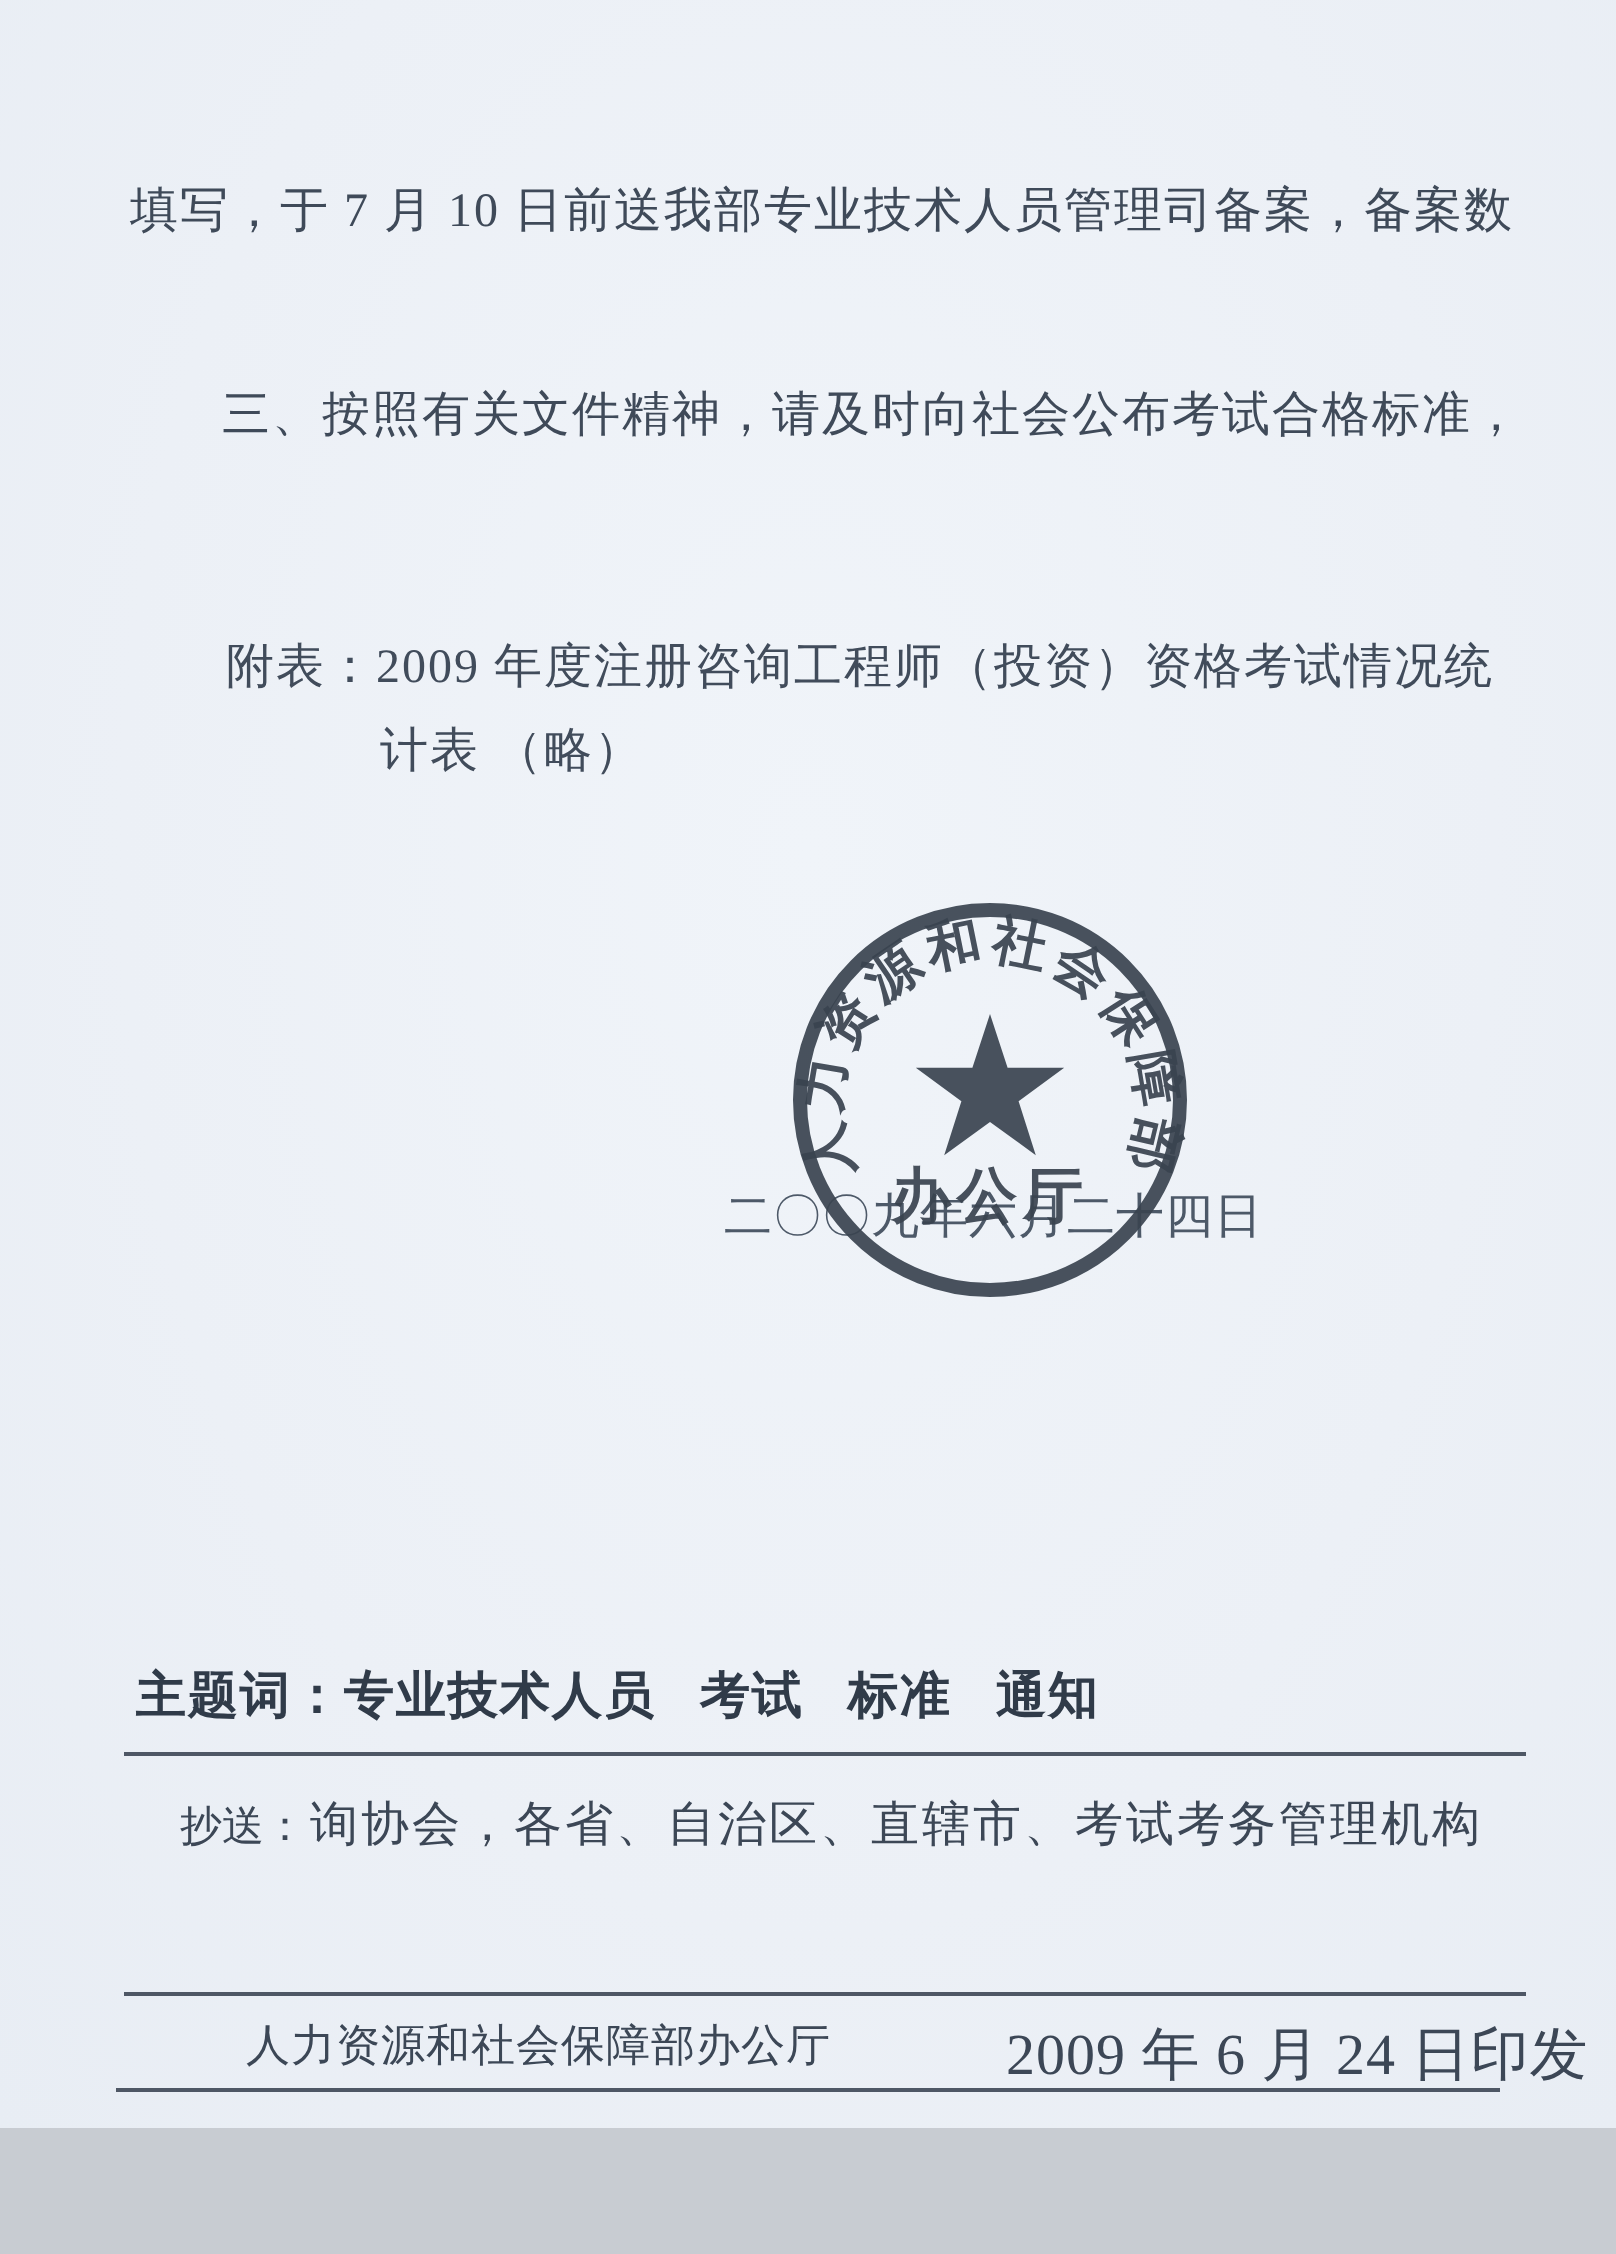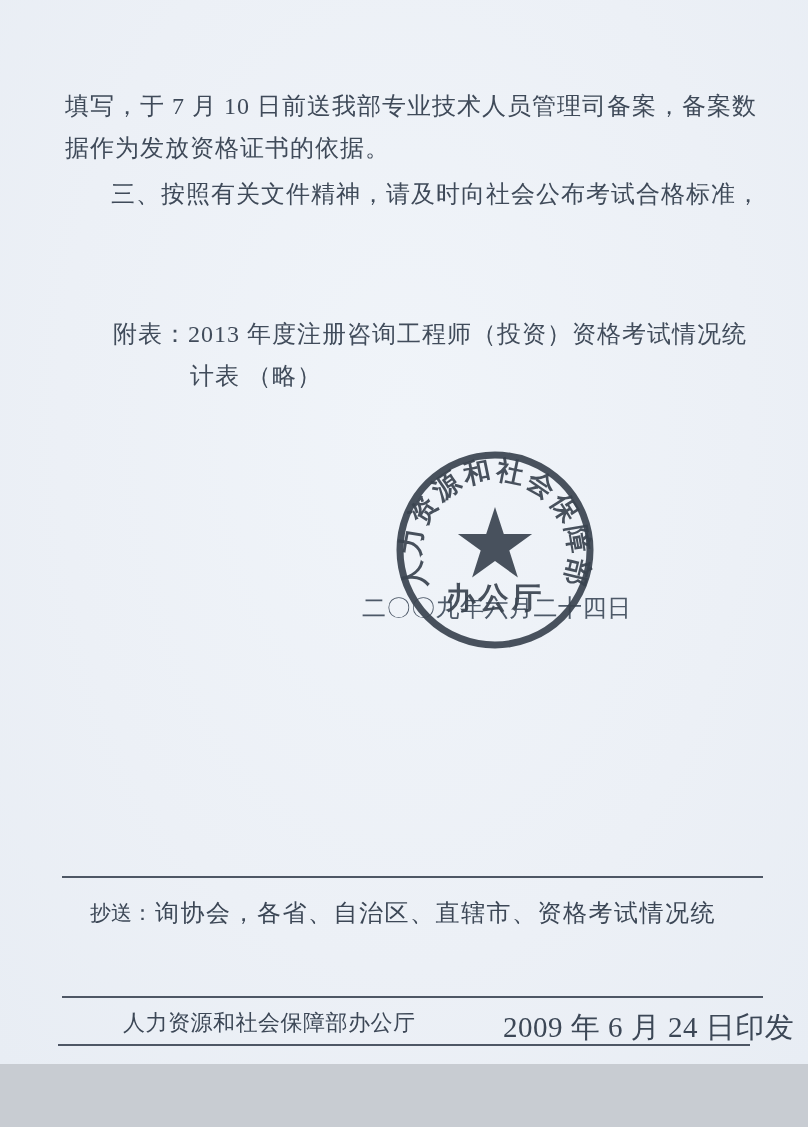--- a/index.html
+++ b/index.html
@@ -94,47 +94,47 @@
     word-spacing:6px;
     white-space:pre;
   }
 </style>
 </head>
 <body>
 
 <div class="page">
 
   <div class="line" style="left:65px;top:92px;">填写，于 7 月 10 日前送我部专业技术人员管理司备案，备案数</div>
-  <div class="line" style="left:65px;top:134px;">据作为发放资格证书的依据。</div>
 
-  <div class="line" style="left:111px;top:180px;font-family:Liberation Serif, serif;">三、按照有关文件精神，请及时向社会公布考试合格标准，</div>
+  <div class="line" style="left:111px;top:194px;font-family:Liberation Serif, serif;">三、按照有关文件精神，请及时向社会公布考试合格标准，</div>
 
-  <div class="line attach" style="left:113px;top:320px;">附表：2013 年度注册咨询工程师（投资）资格考试情况统</div>
+  <div class="line attach" style="left:113px;top:320px;">附表：2009 年度注册咨询工程师（投资）资格考试情况统</div>
   <div class="line attach" style="left:190px;top:362px;">计表 （略）</div>
 
   <div class="sign-date">二〇〇九年六月二十四日</div>
 
   <svg class="seal" viewBox="0 0 204 204" aria-hidden="true">
     <circle cx="102" cy="102" r="95" fill="none" stroke="#39434f" stroke-width="7" opacity="0.92"></circle>
     <defs>
       <path id="sealArc" d="M 33,136 A 75,75 0 1 1 171,136" fill="none"></path>
     </defs>
     <text font-size="27" font-weight="bold" fill="#39434f" letter-spacing="3" opacity="0.92">
       <textPath href="#sealArc" startOffset="50%" text-anchor="middle">人力资源和社会保障部</textPath>
     </text>
     <polygon opacity="0.92" fill="#39434f" points="102,59 110.8,85.9 139.1,85.9 116.3,102.6 124.9,129.6 102,113 79.1,129.6 87.7,102.6 64.9,85.9 93.2,85.9"></polygon>
     <text x="102" y="160" text-anchor="middle" font-size="30" font-weight="bold" fill="#39434f" letter-spacing="3" opacity="0.92">办公厅</text>
   </svg>
 
+  <div class="subject-row"><span>主题词：</span><span class="term">专业技术人员</span><span class="term">考试</span><span class="term">标准</span><span class="term">通知</span></div>
 
   <div class="rule" style="left:62px;top:876px;width:701px;height:2px;"></div>
 
   <div class="cc-label">抄送：</div>
   <div class="cc-lines">
-    <div>询协会，各省、自治区、直辖市、资格考试情况统</div>
+    <div>询协会，各省、自治区、直辖市、考试考务管理机构</div>
   </div>
 
   <div class="rule" style="left:62px;top:996px;width:701px;height:2px;"></div>
 
   <div class="footer-issuer">人力资源和社会保障部办公厅</div>
   <div class="footer-date">2009 年 6 月 24 日印发</div>
 
   <div class="rule" style="left:58px;top:1044px;width:692px;height:2px;"></div>
 
   <div class="page-number">— 2 —</div>

